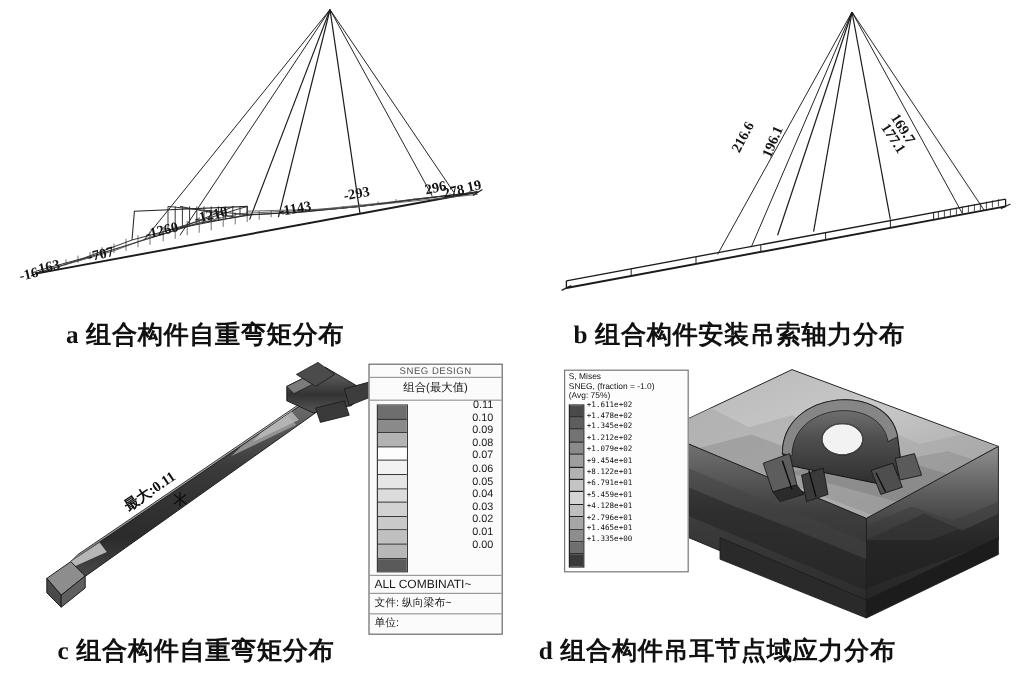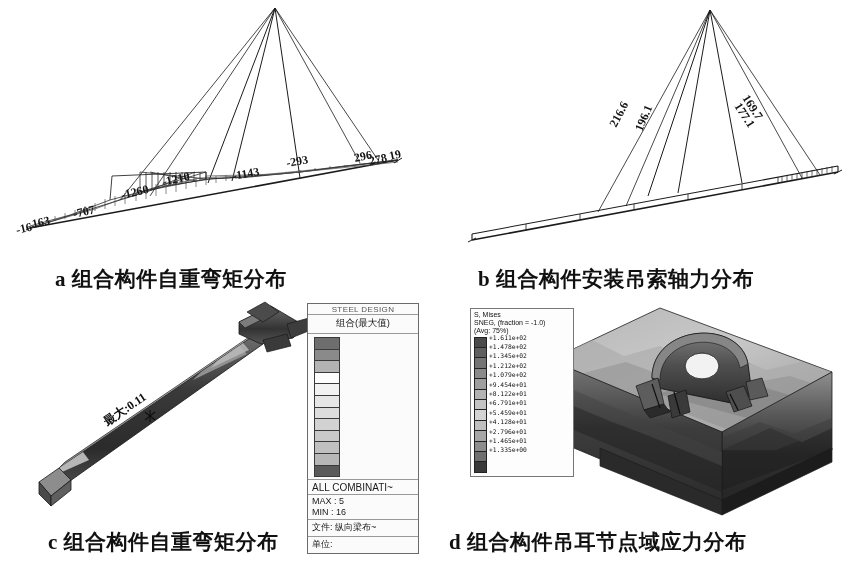--- a/index.html
+++ b/index.html
@@ -369,45 +369,55 @@
 
   <g stroke="#0d0d0d" stroke-width="1.1">
     <line x1="120" y1="120" x2="130" y2="112"></line>
     <line x1="130" y1="120" x2="120" y2="112"></line>
     <line x1="125" y1="110" x2="125" y2="122"></line>
   </g>
 </svg>
 </div>
 
 <div class="legend-c">
-  <div class="lc-title">STEEL DESIGN</div>
+  <div class="lc-title">SNEG DESIGN</div>
   <div class="lc-sub">组合(最大值)</div>
   <div class="lc-body">
     <div class="lc-scale">
       <div class="lc-swatches" id="lcSwatches">
           <div class="lc-sw" style="background: rgb(110, 110, 110);"></div>
           <div class="lc-sw" style="background: rgb(138, 138, 138);"></div>
           <div class="lc-sw" style="background: rgb(179, 179, 179);"></div>
           <div class="lc-sw" style="background: rgb(253, 253, 253);"></div>
           <div class="lc-sw" style="background: rgb(242, 242, 242);"></div>
           <div class="lc-sw" style="background: rgb(230, 230, 230);"></div>
           <div class="lc-sw" style="background: rgb(220, 220, 220);"></div>
           <div class="lc-sw" style="background: rgb(210, 210, 210);"></div>
           <div class="lc-sw" style="background: rgb(201, 201, 201);"></div>
           <div class="lc-sw" style="background: rgb(192, 192, 192);"></div>
           <div class="lc-sw" style="background: rgb(183, 183, 183);"></div>
           <div class="lc-sw" style="background: rgb(90, 90, 90);"></div>
         </div>
+      <div class="lc-vals" id="lcVals">
+          <div class="lc-val">0.11</div>
+          <div class="lc-val">0.10</div>
+          <div class="lc-val">0.09</div>
+          <div class="lc-val">0.08</div>
+          <div class="lc-val">0.07</div>
+          <div class="lc-val">0.06</div>
+          <div class="lc-val">0.05</div>
+          <div class="lc-val">0.04</div>
+          <div class="lc-val">0.03</div>
+          <div class="lc-val">0.02</div>
+          <div class="lc-val">0.01</div>
+          <div class="lc-val">0.00</div>
+        </div>
     </div>
   </div>
   <div class="lc-foot">ALL COMBINATI~</div>
-  <div class="lc-foot2">
-    <div>MAX : 5</div>
-    <div>MIN : 16</div>
-  </div>
   <div class="lc-foot3">文件: 纵向梁布~</div>
   <div class="lc-foot3">单位:</div>
 </div>
 
 <div class="svgwrap" style="left:540px;top:300px;">
 <svg width="310" height="215" viewBox="0 0 310 215">
   <defs>
     <linearGradient id="dTopPlate" x1="0" y1="0" x2="1" y2="1">
       <stop offset="0%" stop-color="#b6b6b6"></stop>
       <stop offset="45%" stop-color="#c8c8c8"></stop>

